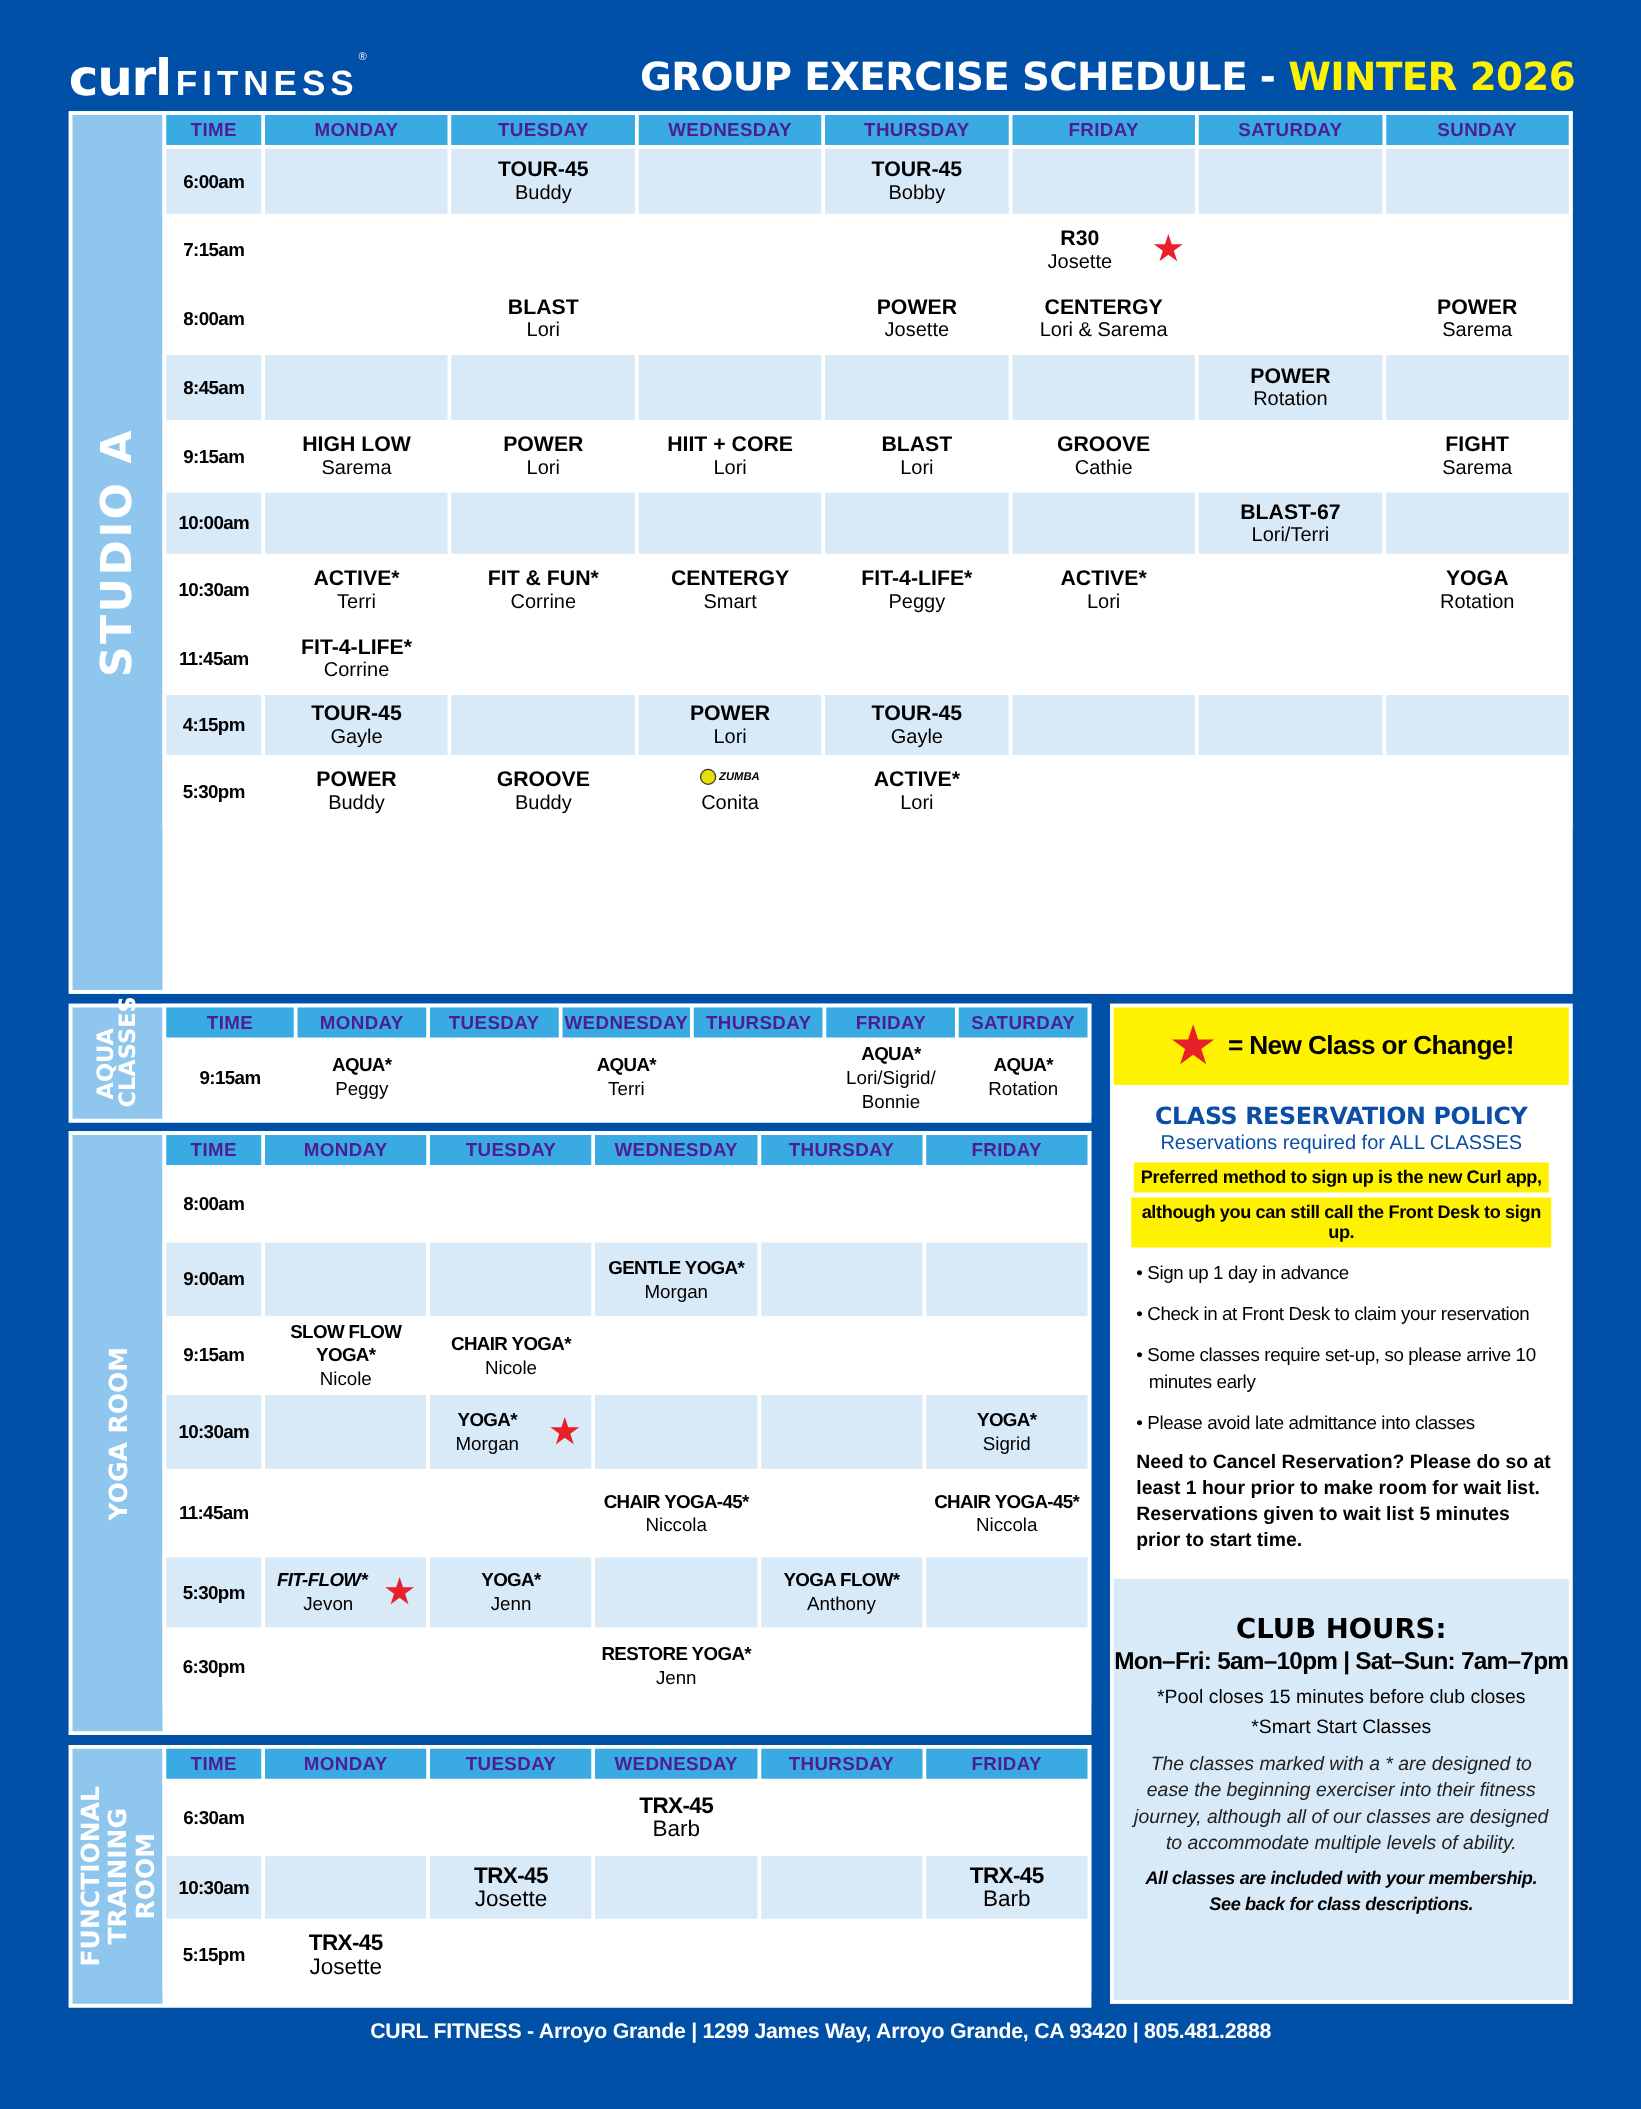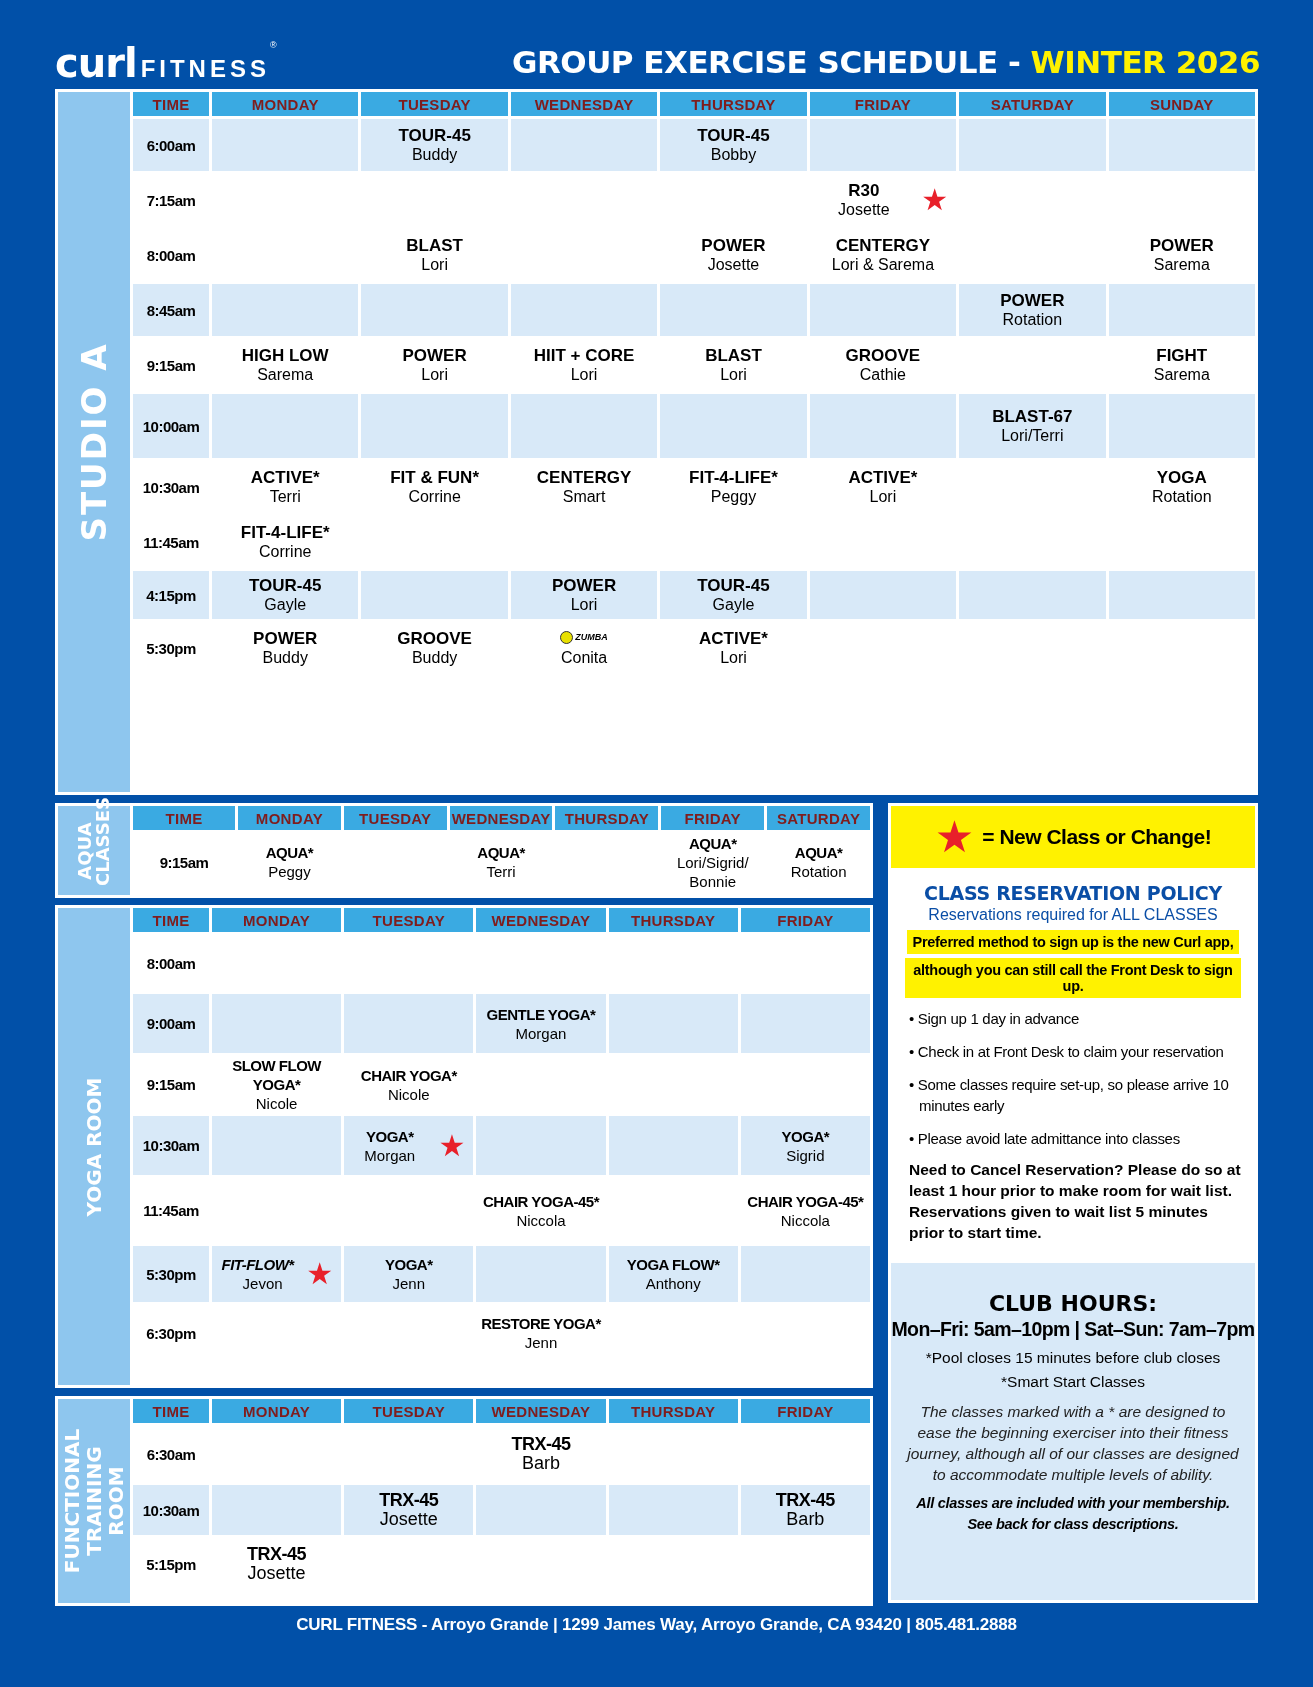--- a/index.html
+++ b/index.html
@@ -7,38 +7,38 @@
   body {
     background: #0150a8;
     font-family: "Liberation Sans", "DejaVu Sans", sans-serif;
     position: relative;
     overflow: hidden;
     color: #000;
   }
   .header { position: absolute; left: 55px; top: 38px; width: 1205px; height: 50px; }
   .logo { position: absolute; left: 0; top: 2px; color: #fff; white-space: nowrap; }
   .logo .curl { font-family: "DejaVu Sans", sans-serif; font-weight: bold; font-size: 40px; letter-spacing: -1px; }
-  .logo .fitness { font-family: "Liberation Sans", sans-serif; font-size: 24px; letter-spacing: 4px; font-weight: bold; margin-left: 4px; }
+  .logo .fitness { font-family: "Liberation Sans", sans-serif; font-size: 28px; letter-spacing: 4px; font-weight: bold; margin-left: 4px; }
   .logo .reg { font-size: 9px; vertical-align: top; }
   .title { position: absolute; right: 0; top: 6px; font-family: "DejaVu Sans", sans-serif; font-weight: bold; font-size: 31px; color: #fff; letter-spacing: -0.5px; white-space: nowrap; }
   .title .season { color: #fff200; }
 
   .panel { position: absolute; background: #fff; border: 3px solid #fff; }
   .side-label {
     position: absolute; left: 0; top: 0; bottom: 0;
     background: #8ec6ee; color: #fff;
     display: flex; align-items: center; justify-content: center;
   }
   .side-label span {
     display: block; transform: rotate(-90deg); white-space: nowrap;
     font-family: "DejaVu Sans", sans-serif; font-weight: bold; text-align: center; line-height: 1.0;
   }
   table.grid { position: absolute; border-collapse: separate; border-spacing: 3px 3px; background: #fff; table-layout: fixed; }
   table.grid th {
-    background: #3aaae2; color: #7f1d1d; font-weight: bold; font-size: 15px;
+    background: #3aaae2; color: #4c1d95; font-weight: bold; font-size: 15px;
     height: 24px; text-align: center; letter-spacing: 0.3px; padding: 0;
   }
   table.grid td { text-align: center; vertical-align: middle; position: relative; padding: 0; }
   table.grid tr.shade td { background: #d8e9f8; }
   table.grid tr.plain td { background: #fff; }
   td.time { font-weight: bold; font-size: 15px; letter-spacing: -0.5px; }
   .cls { font-weight: bold; font-size: 17px; line-height: 19px; display: block; }
   .inst { font-size: 16px; line-height: 19px; display: block; }
   .star { position: absolute; color: #e8202a; font-size: 30px; line-height: 30px; top: 50%; transform: translateY(-50%); }
 
@@ -197,21 +197,21 @@
             <span class="cls">GROOVE</span>
             <span class="inst">Cathie</span>
           </td>
           <td></td>
           <td>
             <span class="cls">FIGHT</span>
             <span class="inst">Sarema</span>
           </td>
         </tr>
         <tr class="shade">
-          <td class="time" style="height: 64px;">10:00am</td>
+          <td class="time" style="height: 49px;">10:00am</td>
           <td></td>
           <td></td>
           <td></td>
           <td></td>
           <td></td>
           <td>
             <span class="cls">BLAST-67</span>
             <span class="inst">Lori/Terri</span>
           </td>
           <td></td>

